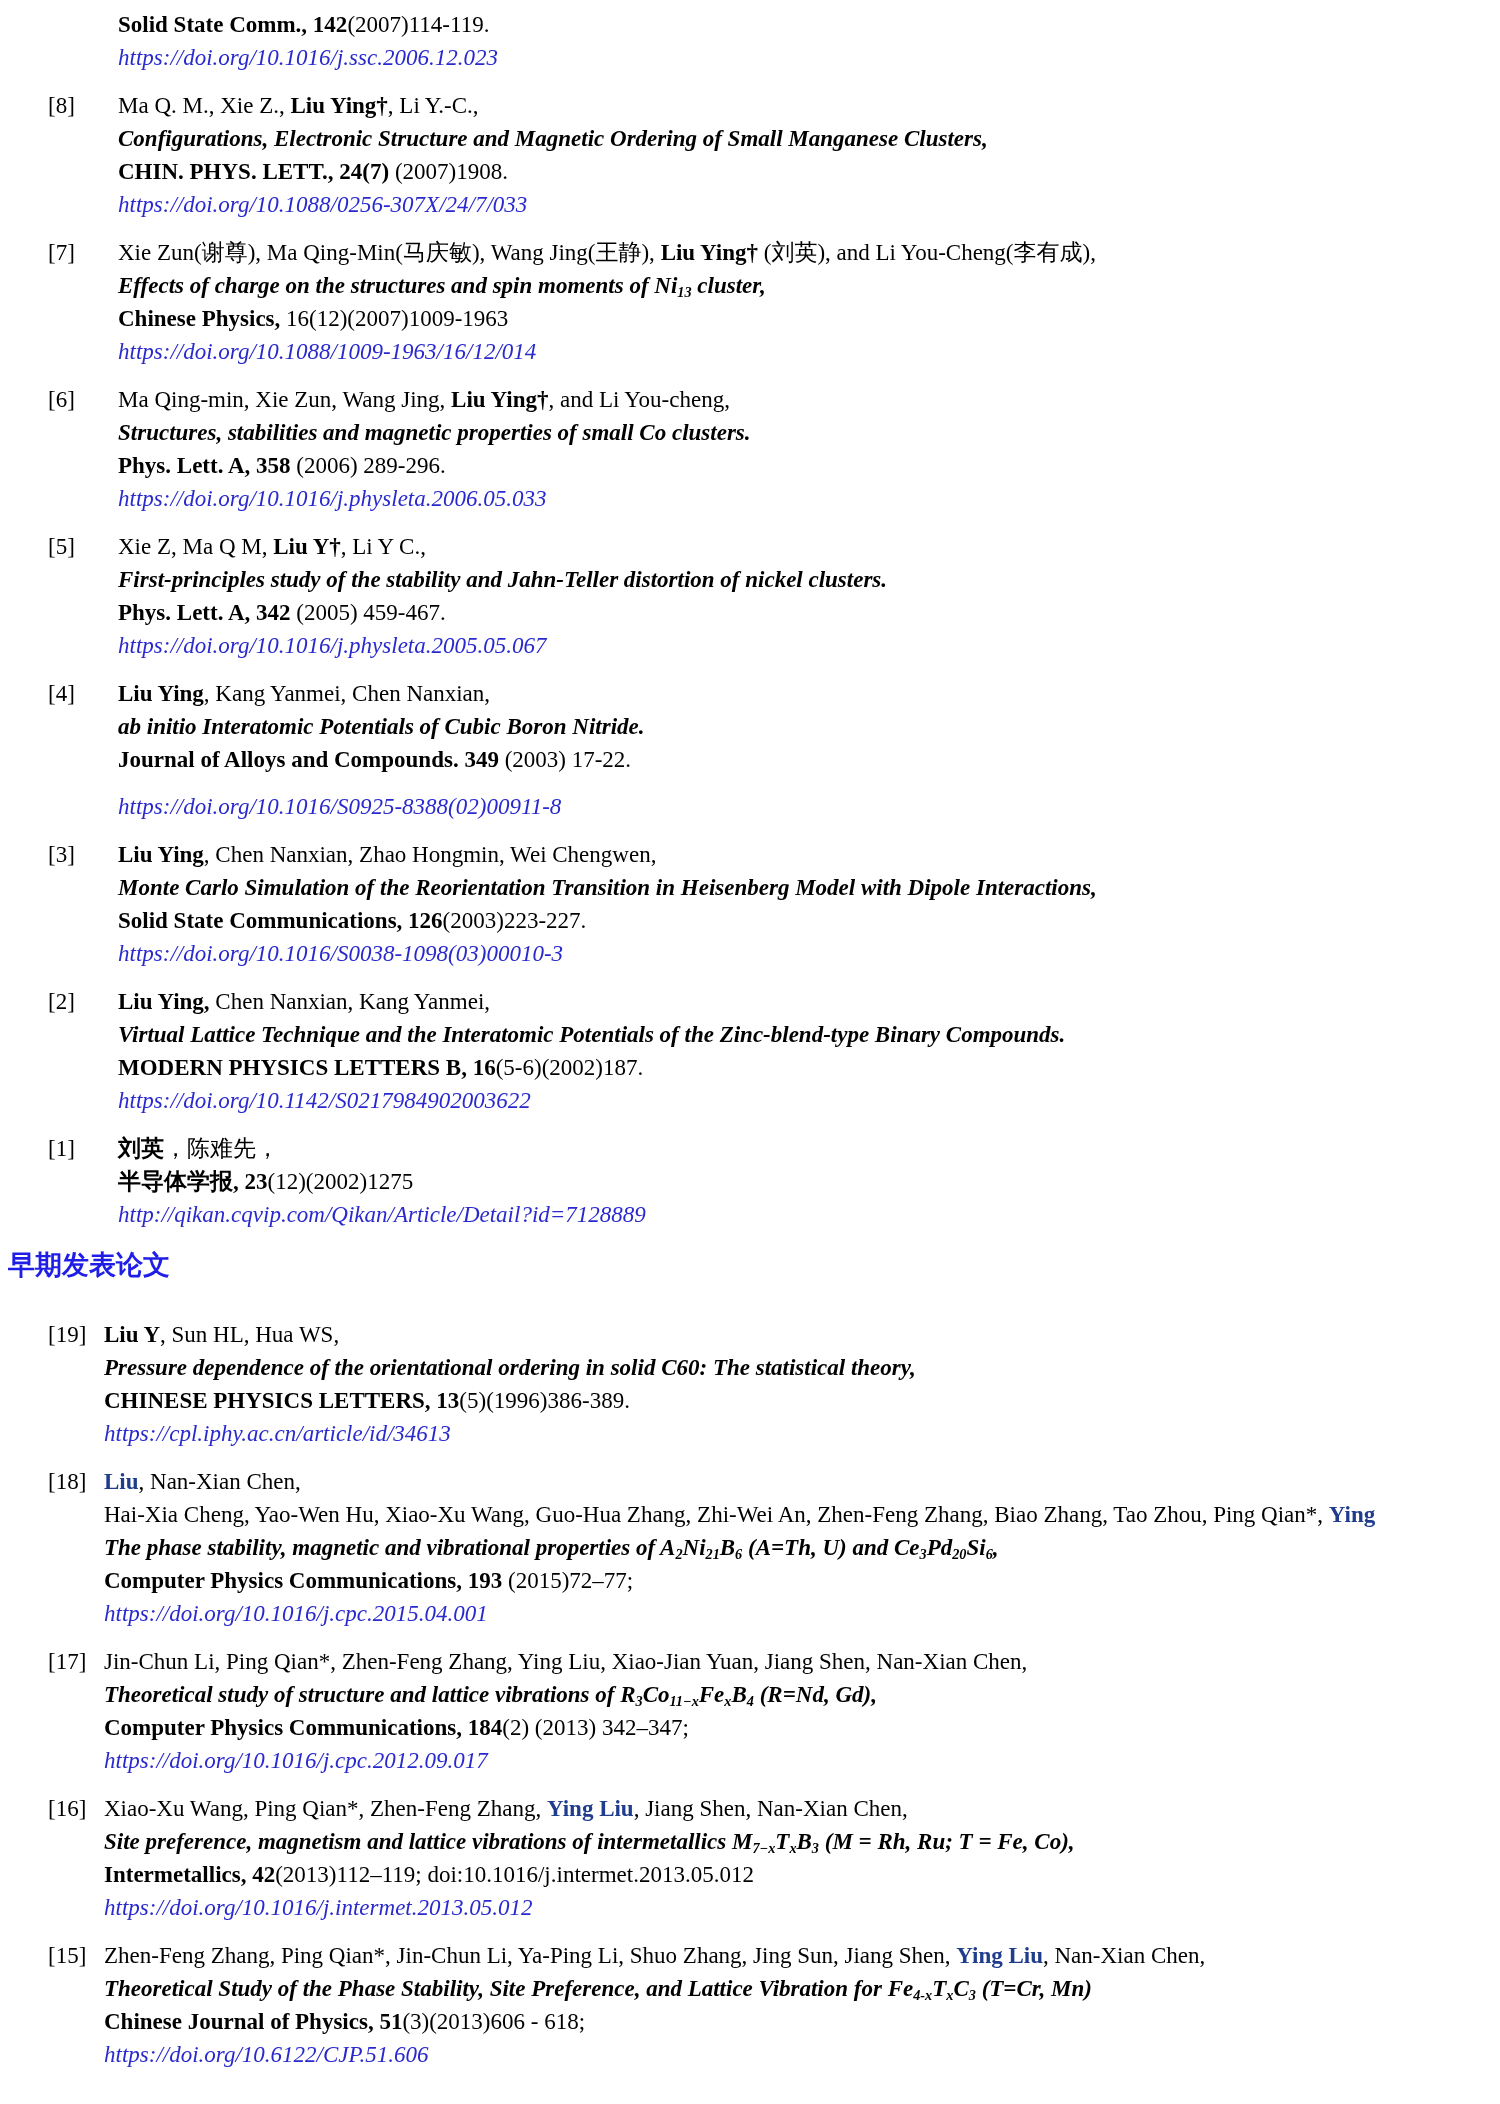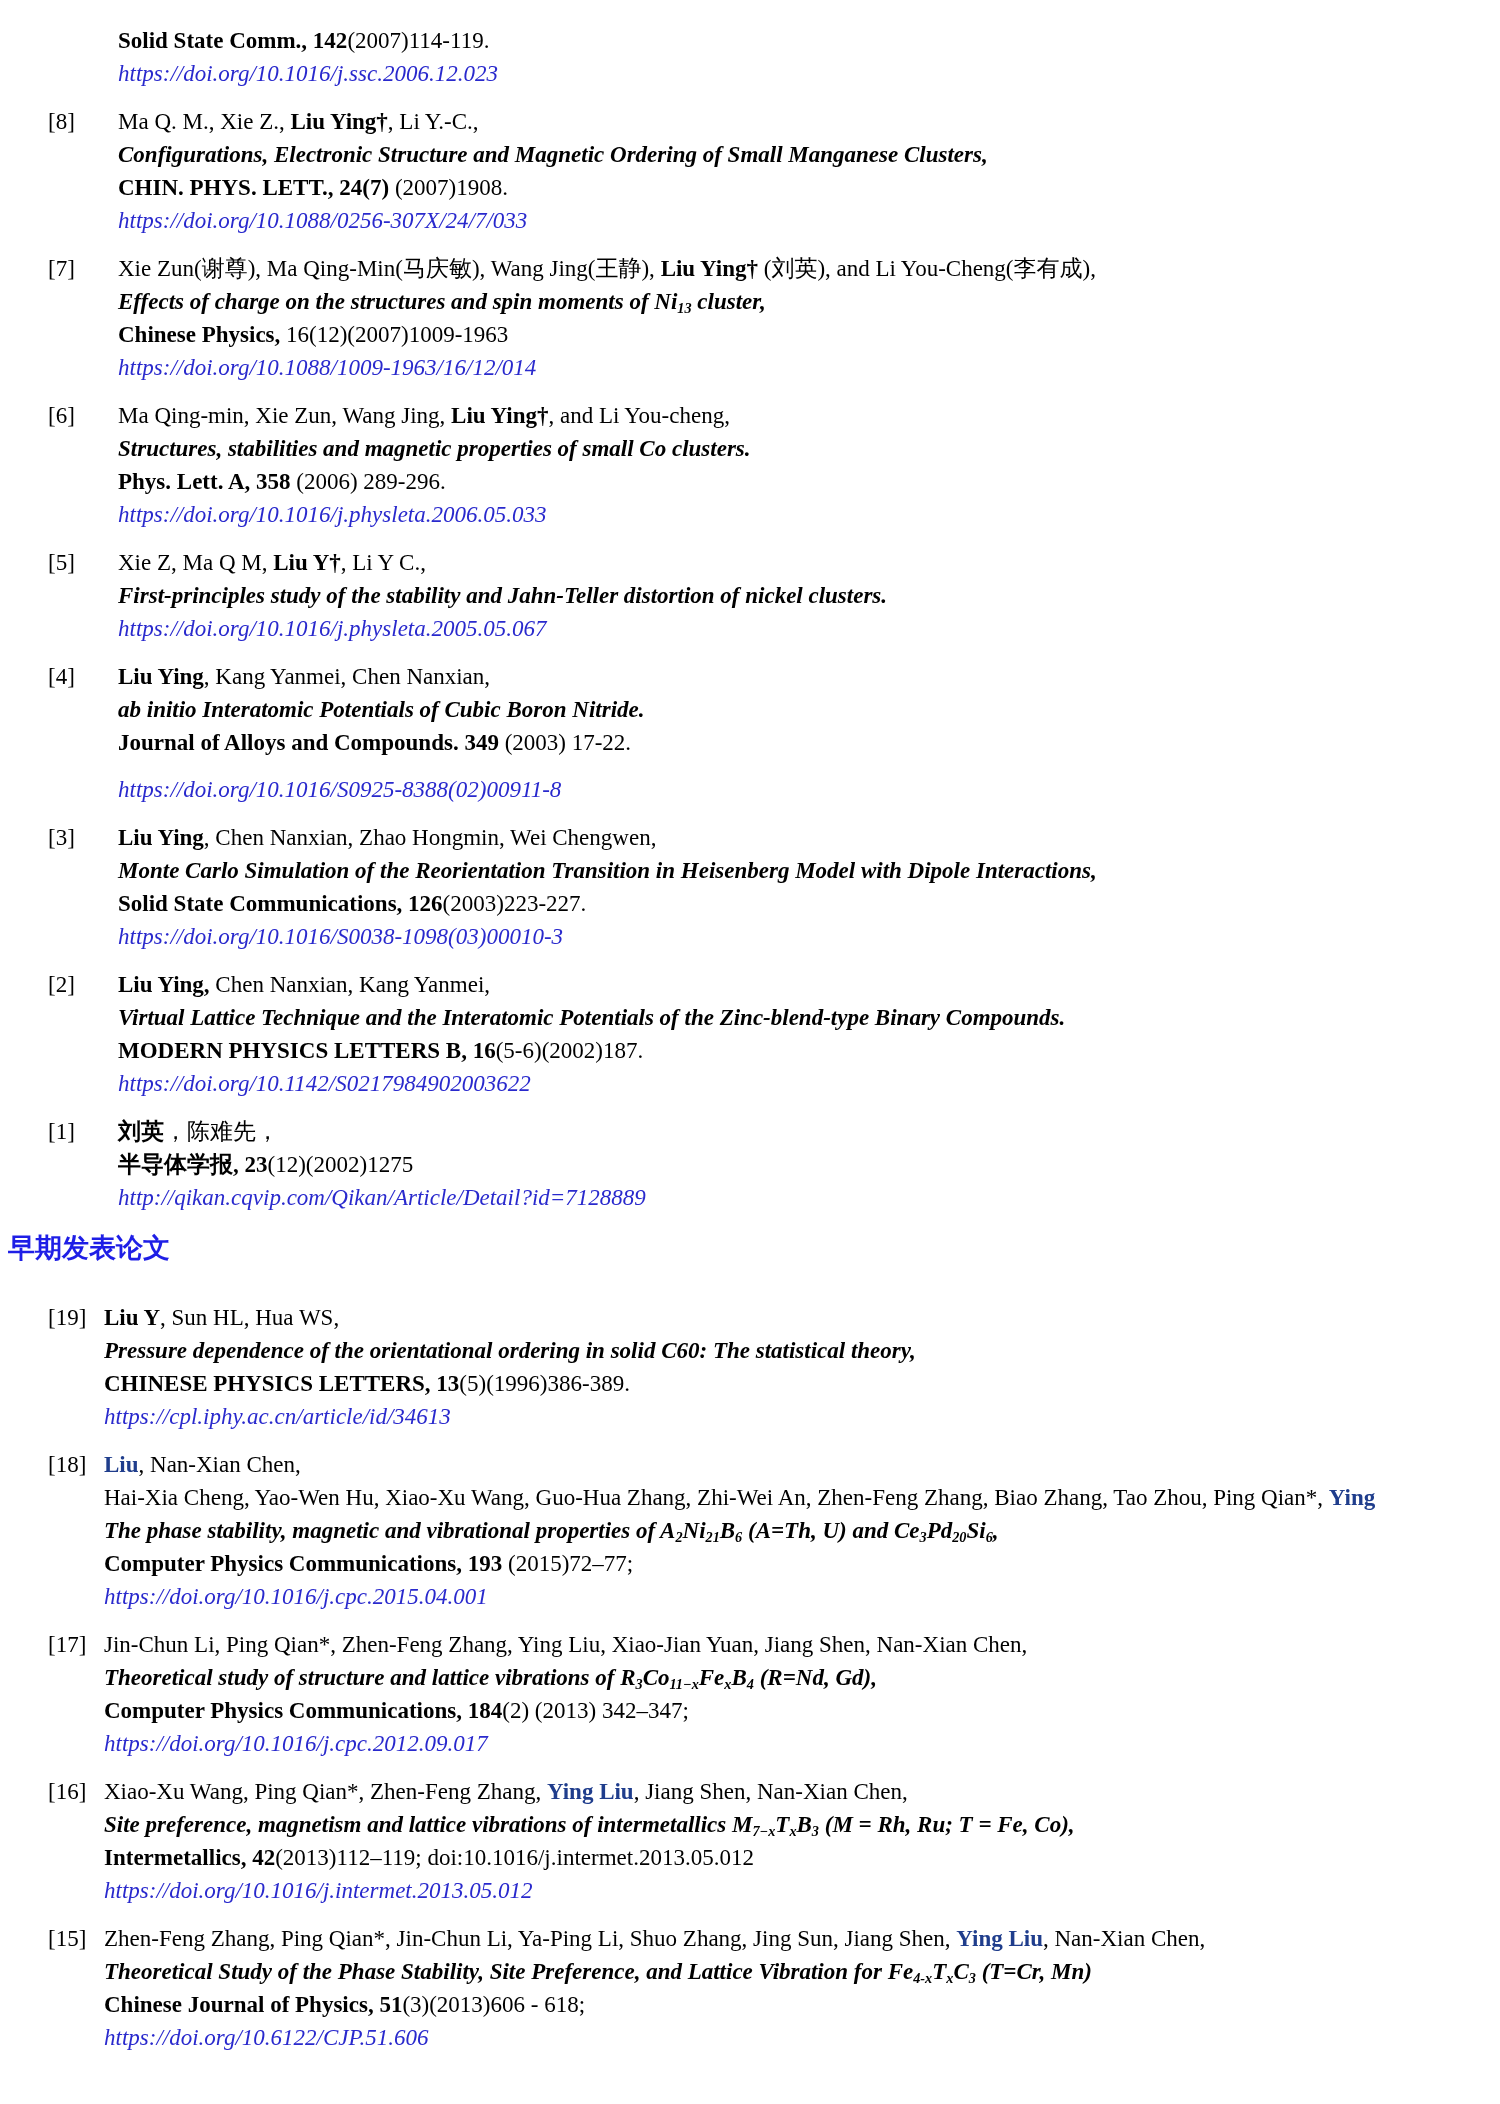--- a/index.html
+++ b/index.html
@@ -6,21 +6,21 @@
   body {
     width: 1500px;
     height: 2104px;
     background: var(--bg, #ffffff);
     color: var(--text, #000000);
     font-family: "Liberation Serif", "DejaVu Serif", serif;
     font-size: 23px;
     overflow: hidden;
   }
   .page {
-    padding: 24px 10px 0 48px;
+    padding: 8px 10px 0 48px;
     box-sizing: border-box;
     width: 1500px;
   }
   .entry {
     display: flex;
     align-items: flex-start;
     margin-bottom: 15px;
   }
   .entry .label {
     flex: 0 0 auto;
@@ -91,20 +91,21 @@
             <div class="line"><span class="b i">Structures, stabilities and magnetic properties of small Co clusters.</span></div>
             <div class="line"><span class="b">Phys. Lett. A, 358</span><span> (2006) 289-296.</span></div>
             <div class="line"><span class="lnk">https://doi.org/10.1016/j.physleta.2006.05.033</span></div>
           </div>
         </div>
         <div class="entry">
           <div class="label">[5]</div>
           <div class="body">
             <div class="line"><span>Xie Z, Ma Q M, </span><span class="b">Liu Y†</span><span>, Li Y C.,</span></div>
             <div class="line"><span class="b i">First-principles study of the stability and Jahn-Teller distortion of nickel clusters.</span></div>
+            <div class="line"><span class="b">Phys. Lett. A, 342</span><span> (2005) 459-467.</span></div>
             <div class="line"><span class="lnk">https://doi.org/10.1016/j.physleta.2005.05.067</span></div>
           </div>
         </div>
         <div class="entry">
           <div class="label">[4]</div>
           <div class="body">
             <div class="line"><span class="b">Liu Ying</span><span>, Kang Yanmei, Chen Nanxian,</span></div>
             <div class="line"><span class="b i">ab initio Interatomic Potentials of Cubic Boron Nitride.</span></div>
             <div class="line"><span class="b">Journal of Alloys and Compounds. 349</span><span> (2003) 17-22.</span></div>
             <div class="spacer"></div>

